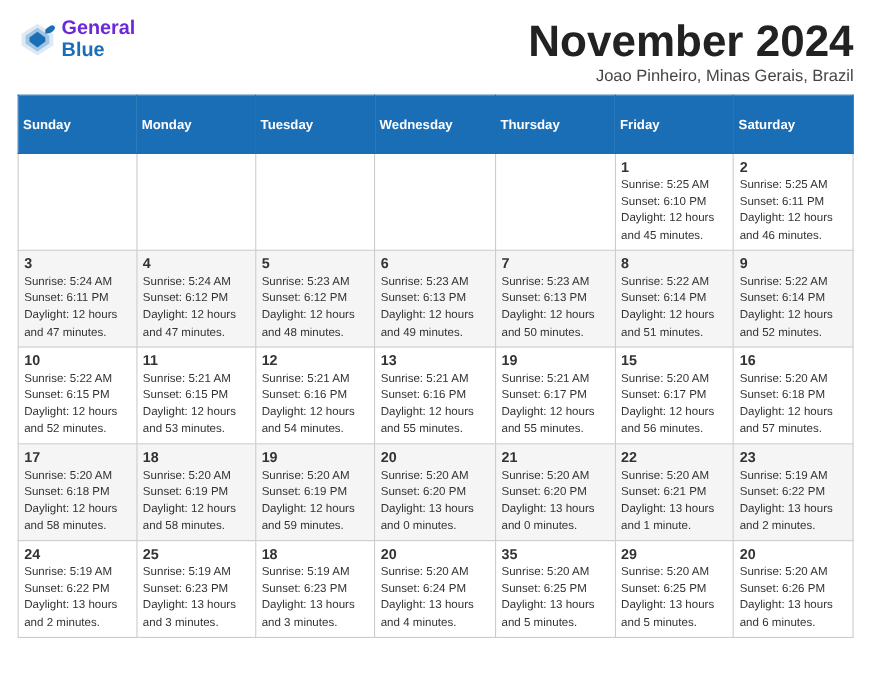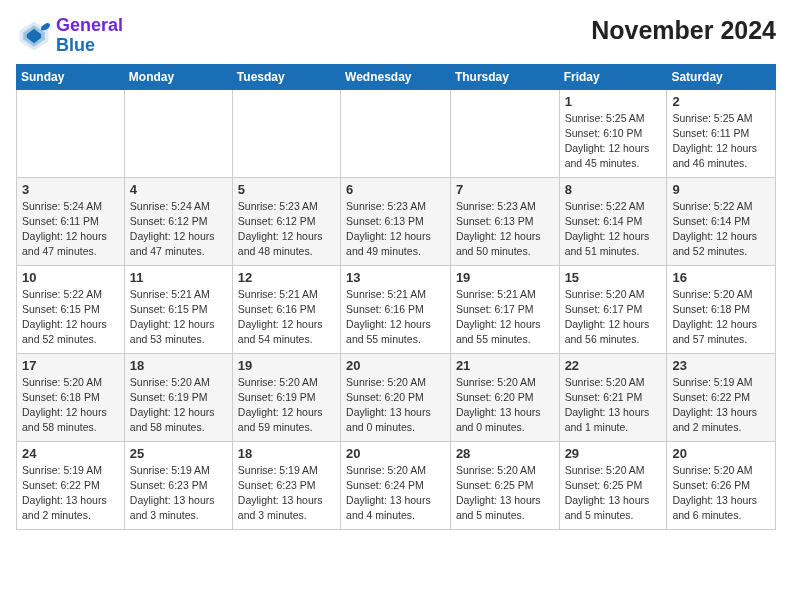--- a/index.html
+++ b/index.html
@@ -37,37 +37,37 @@
       color: #1a6eb5;
     }
     .logo-icon {
       width: 36px;
       height: 36px;
     }
     .title-block {
       text-align: right;
     }
     .month-title {
-      font-size: 25px;
+      font-size: 40px;
       font-weight: bold;
       color: #222;
     }
     .location {
       font-size: 15px;
       color: #444;
     }
     table {
       width: 100%;
       border-collapse: collapse;
       font-size: 11px;
     }
     thead tr th {
       background: #1a6eb5;
       color: #fff;
-      padding: 5px 4px;
+      padding: 19px 4px;
       font-size: 12px;
       font-weight: bold;
       text-align: left;
       border: 1px solid #1a6eb5;
     }
     tbody tr td {
       border: 1px solid #ccc;
       vertical-align: top;
       padding: 4px 5px;
       height: 88px;
@@ -104,20 +104,21 @@
       <polygon points="20,12 28,18 28,22 20,28 12,22 12,18" fill="#1a6eb5"></polygon>
       <path d="M28,10 Q36,2 38,8 Q36,14 28,14 Z" fill="#1a6eb5"></path>
     </svg>
     <div class="logo-text">
       <span class="logo-general">General</span>
       <span class="logo-blue">Blue</span>
     </div>
   </div>
   <div class="title-block">
     <div class="month-title">November 2024</div>
+    <div class="location">Joao Pinheiro, Minas Gerais, Brazil</div>
   </div>
 </div>
 
 <table>
   <thead>
     <tr id="weekday-header">
     <th>Sunday</th>
         <th>Monday</th>
         <th>Tuesday</th>
         <th>Wednesday</th>
@@ -324,21 +325,21 @@
 and 3 minutes.</div>
         </td>
         <td>
           <span class="day-num">20</span>
           <div class="day-info" style="white-space: pre-line;">Sunrise: 5:20 AM
 Sunset: 6:24 PM
 Daylight: 13 hours
 and 4 minutes.</div>
         </td>
         <td>
-          <span class="day-num">28</span>
+          <span class="day-num">35</span>
           <div class="day-info" style="white-space: pre-line;">Sunrise: 5:20 AM
 Sunset: 6:25 PM
 Daylight: 13 hours
 and 5 minutes.</div>
         </td>
         <td>
           <span class="day-num">29</span>
           <div class="day-info" style="white-space: pre-line;">Sunrise: 5:20 AM
 Sunset: 6:25 PM
 Daylight: 13 hours

